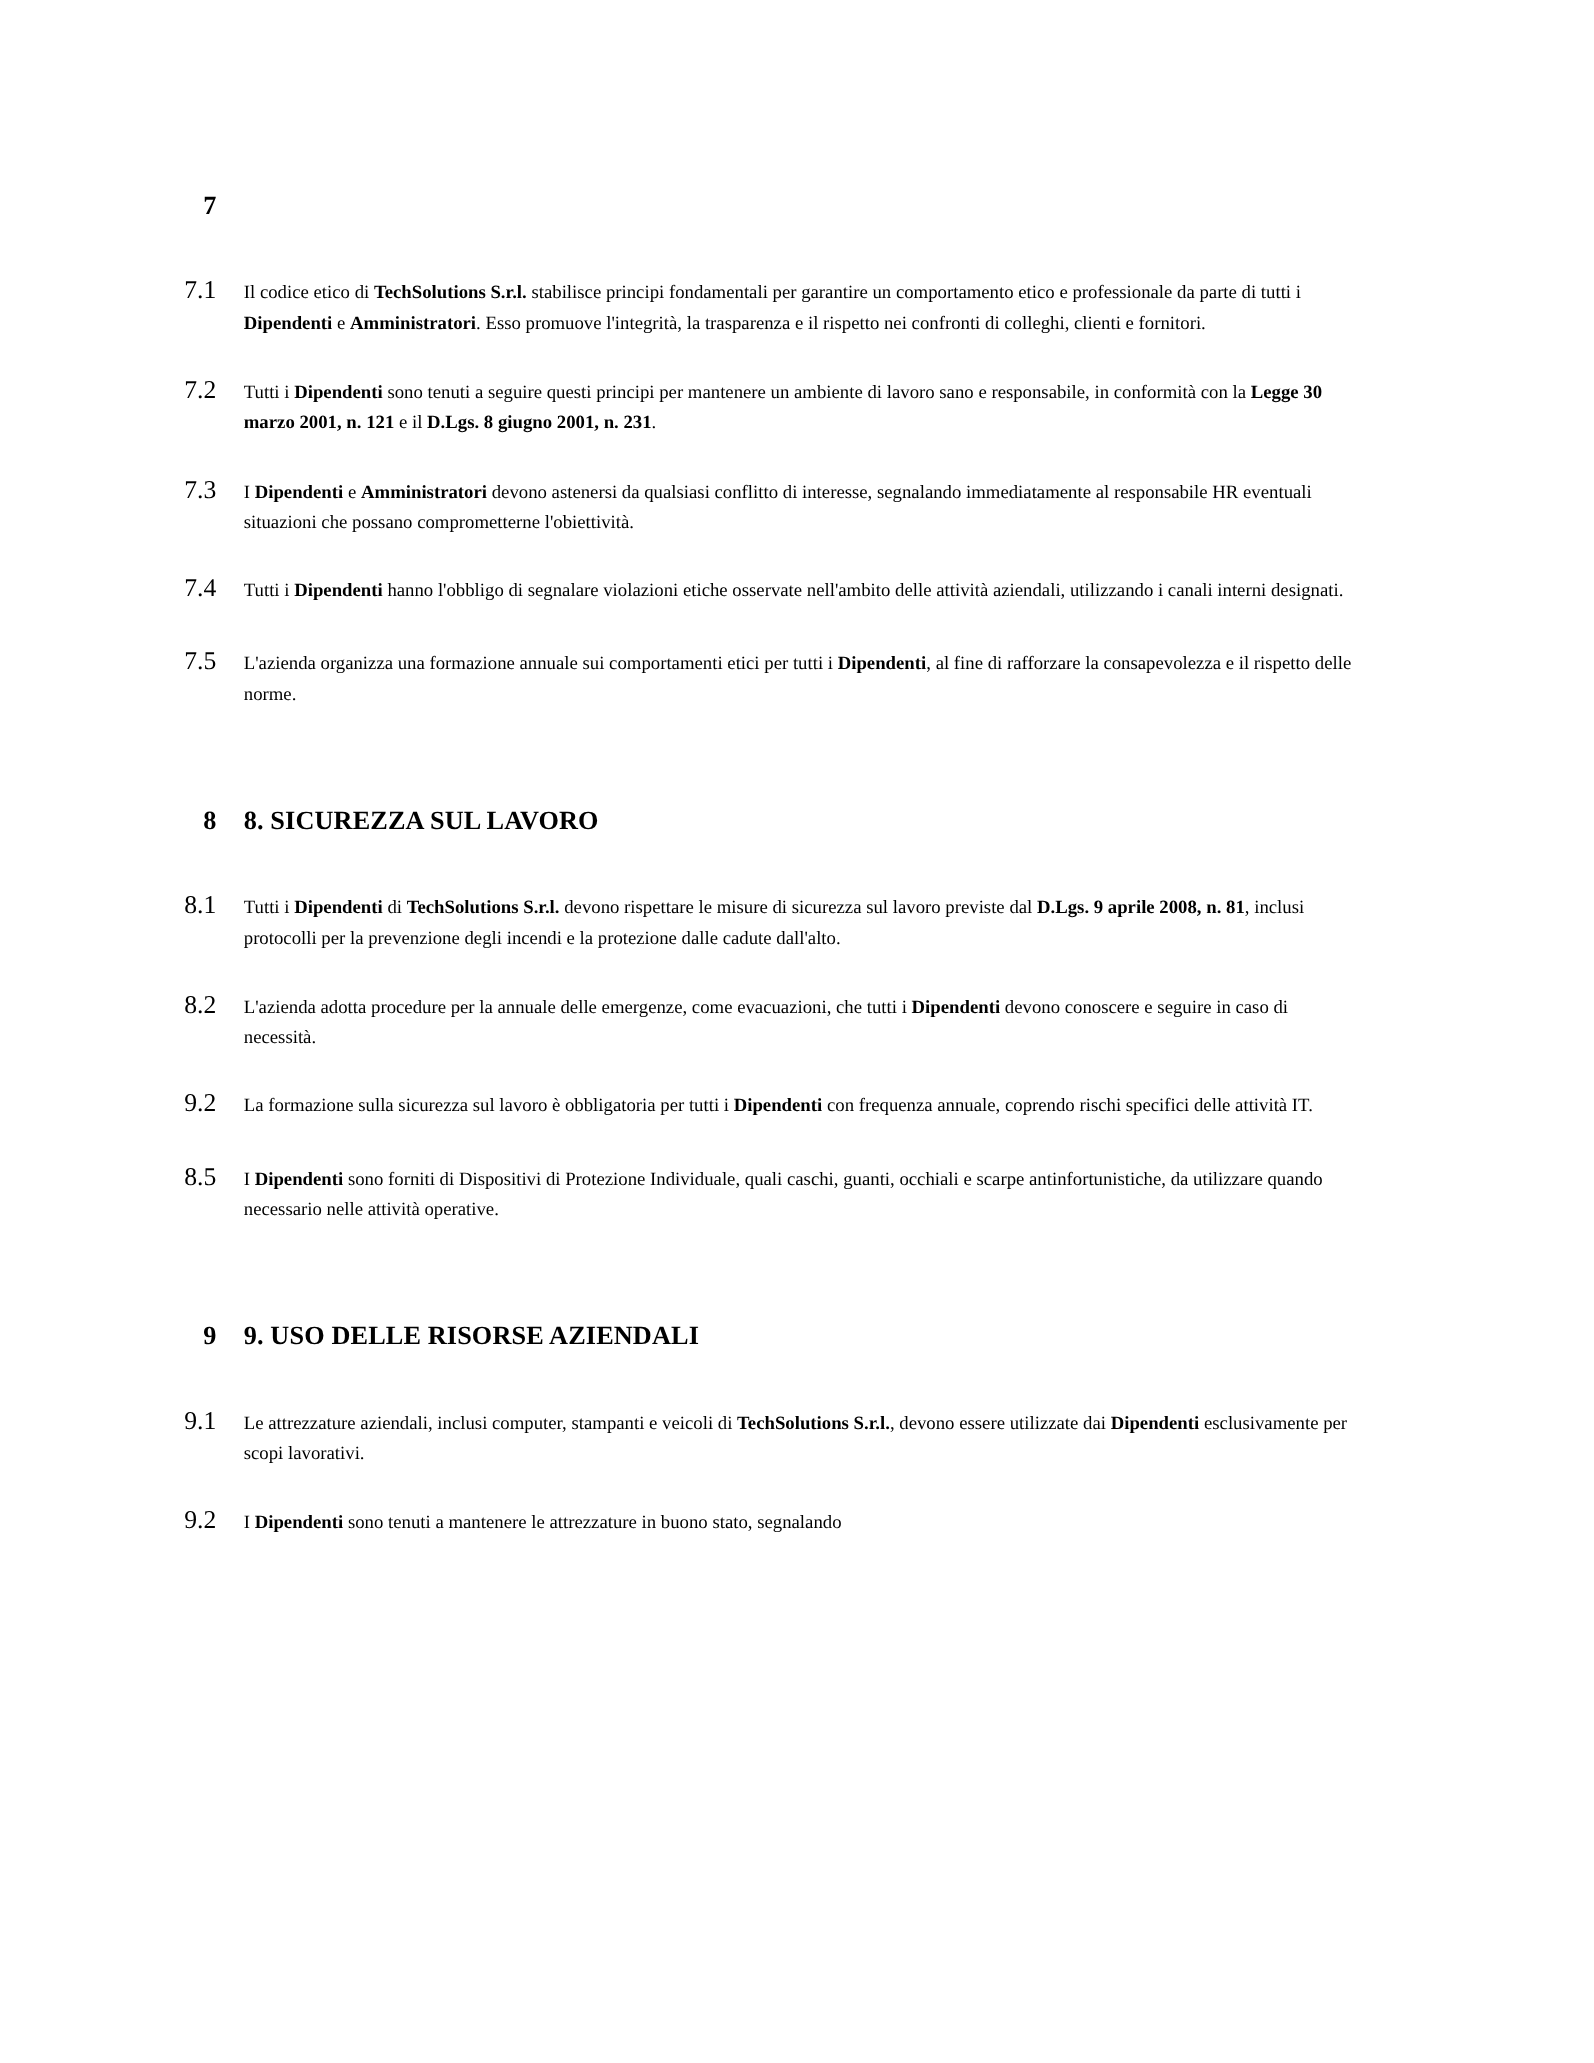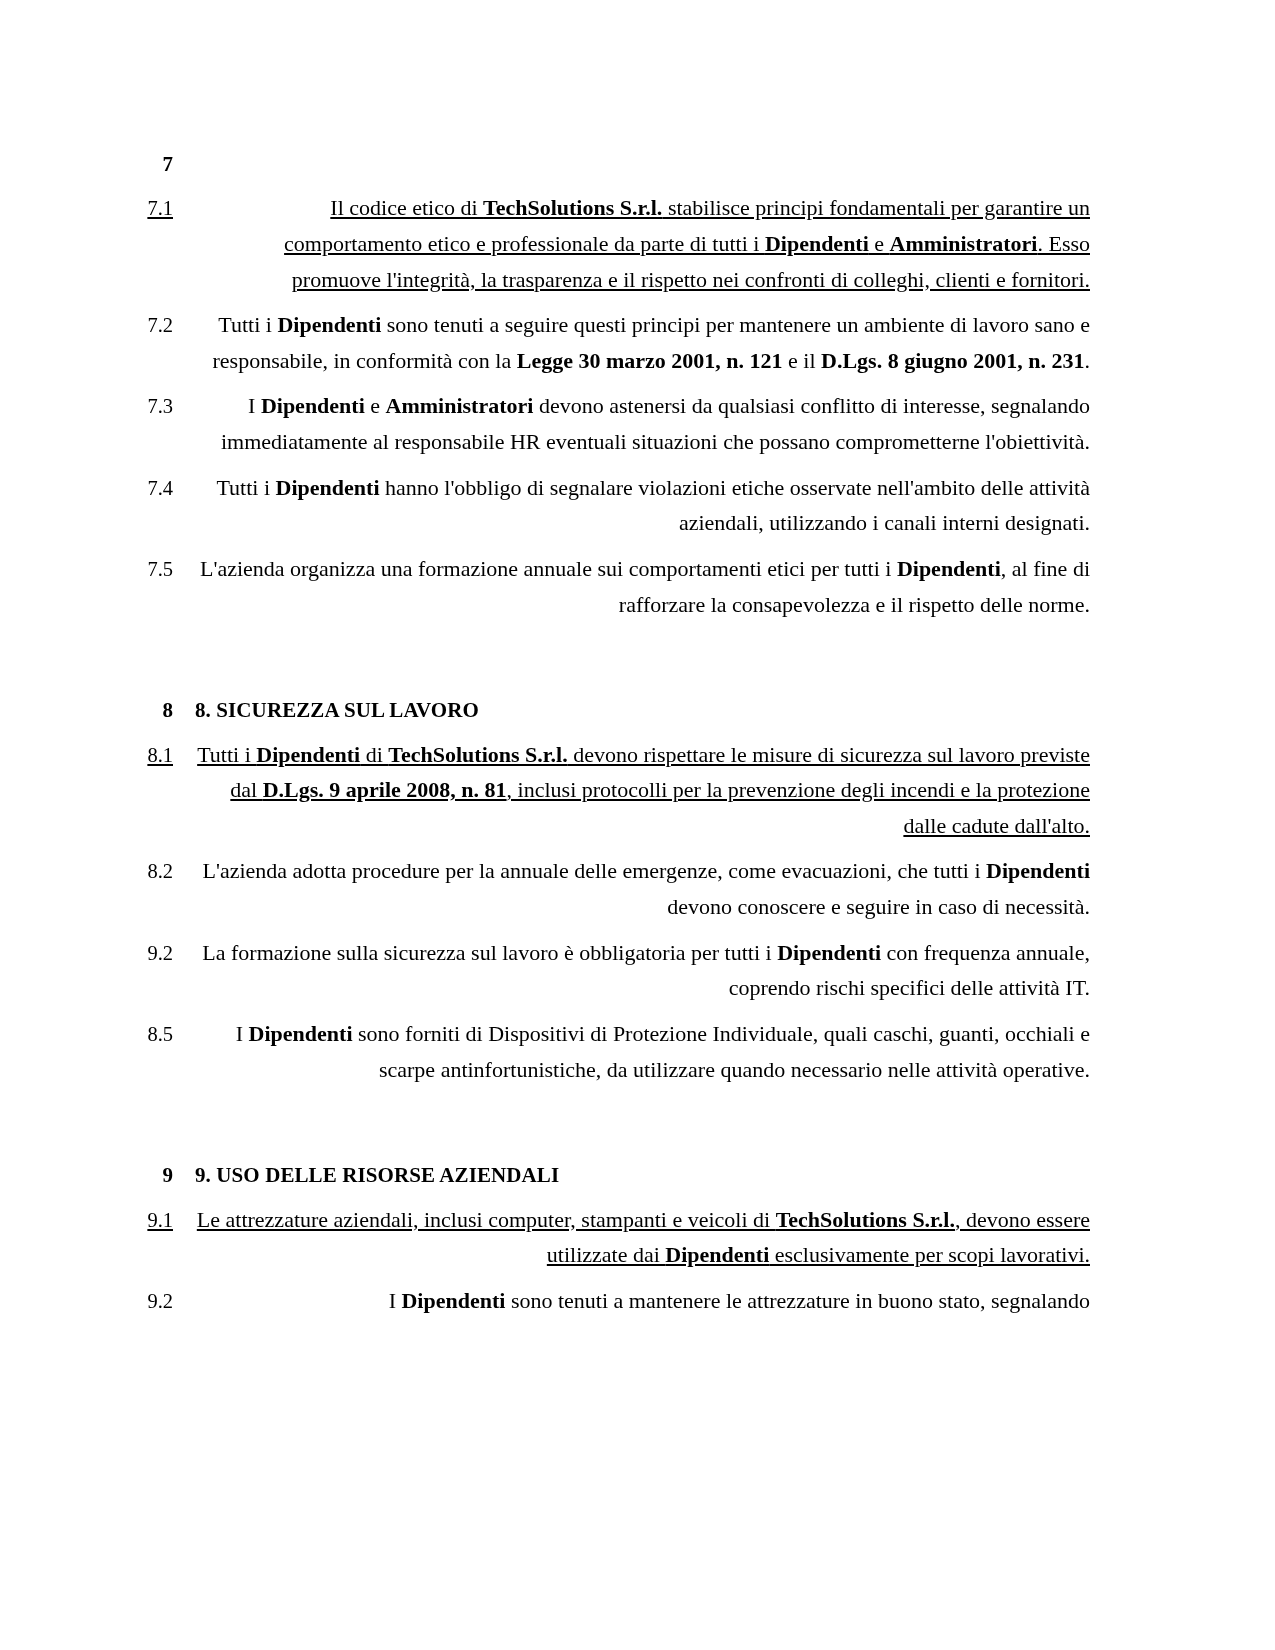--- a/index.html
+++ b/index.html
@@ -41,49 +41,49 @@
     font-weight: bold;
     font-size: 21px;
     line-height: 1.35;
     letter-spacing: 0.1px;
   }
 
   
   .clause {
     display: flex;
     align-items: baseline;
-    margin-top: 10px;
+    margin-top: 25px;
   }
   .clause .cl-num {
     width: 55px;
     flex: 0 0 55px;
     text-align: right;
     padding-right: 22px;
     box-sizing: border-box;
     font-size: 20.5px;
     line-height: 1.62;
     white-space: nowrap;
   }
   .clause .cl-text {
     flex: 1 1 auto;
-    font-size: 22px;
+    font-size: 15px;
     line-height: 1.62;
-    text-align: right;
+    text-align: left;
     hyphens: none;
   }
   .clause .cl-text b { font-weight: bold; }
 
   
   .section-block { margin: 0; }
   .section-block + .section-block { margin-top: 74px; }
 
   .section-block.first-section { margin-top: 0; }
 
   
-  .section-heading + .clause { margin-top: 12px; text-decoration: underline; }
+  .section-heading + .clause { margin-top: 38px; }
 </style>
 </head>
 <body>
 
 <div class="page">
   <div id="sections-root">
       <div class="section-block first-section">
         <div class="section-heading">
           <span class="sec-num">7</span>
         </div>

